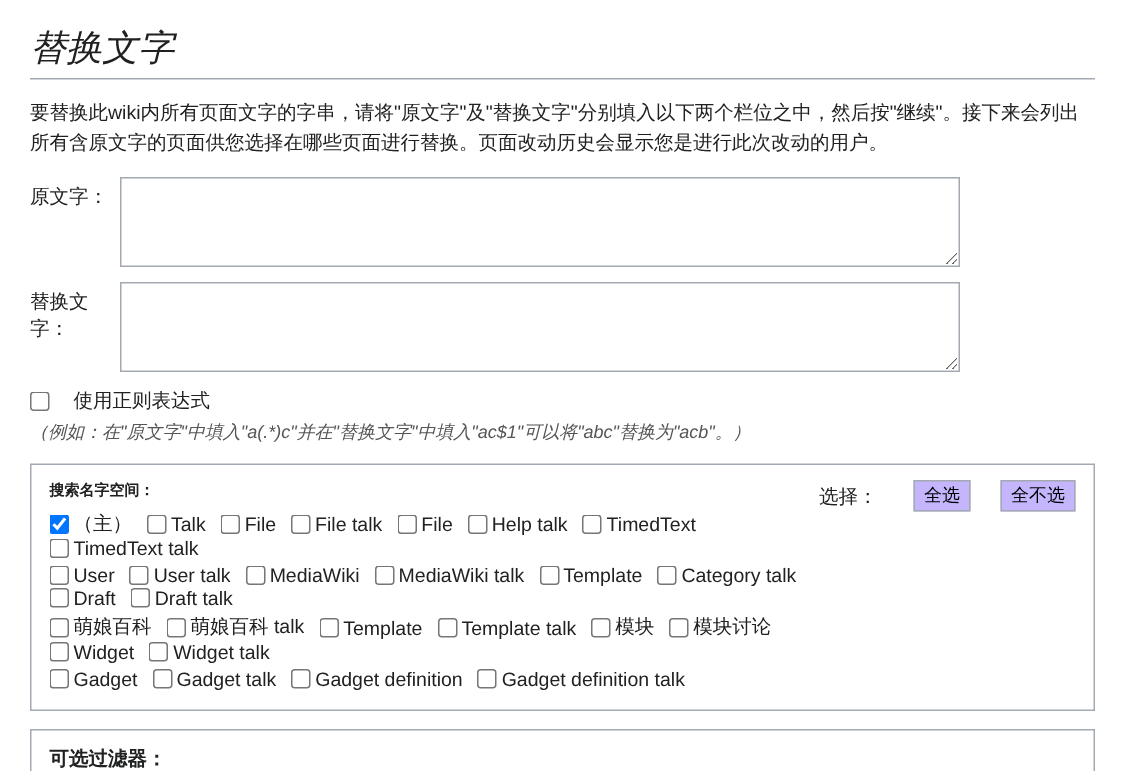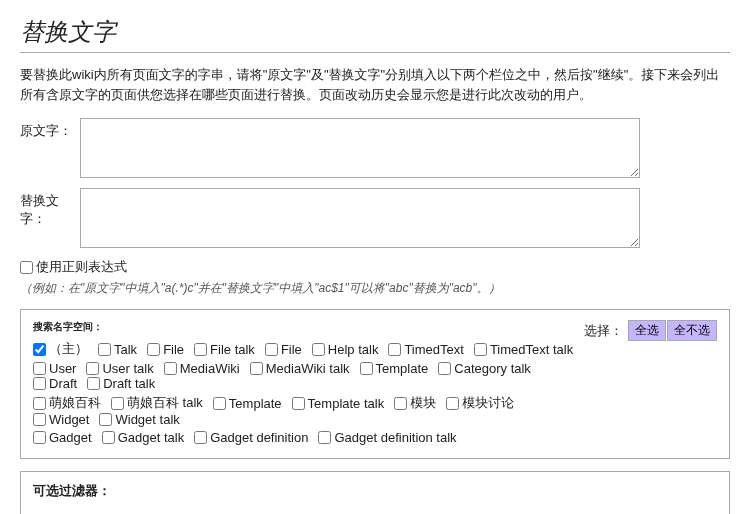--- a/index.html
+++ b/index.html
@@ -41,21 +41,21 @@
       border: 1px solid #a2a9b1;
       font-size: 13px;
       padding: 4px;
       resize: vertical;
       font-family: sans-serif;
     }
     .checkbox-row {
       display: flex;
       align-items: center;
       margin-bottom: 4px;
-      gap: 3px;
+      gap: 16px;
     }
     .hint {
       font-size: 12px;
       color: #555;
       margin-bottom: 12px;
       font-style: italic;
     }
     .section-box {
       border: 1px solid #a2a9b1;
       padding: 10px 12px;
@@ -69,21 +69,21 @@
     .ns-item {
       display: flex;
       align-items: center;
       gap: 3px;
       margin-right: 10px;
       white-space: nowrap;
       font-size: 13px;
     }
     .ns-select-buttons {
       display: flex;
-      gap: 1px;
+      gap: 20px;
       align-items: center;
       margin-left: auto;
       font-size: 13px;
       white-space: nowrap;
     }
     .ns-select-buttons span {
       margin-right: 4px;
     }
     .ns-select-btn {
       border: 1px solid #a2a9b1;

